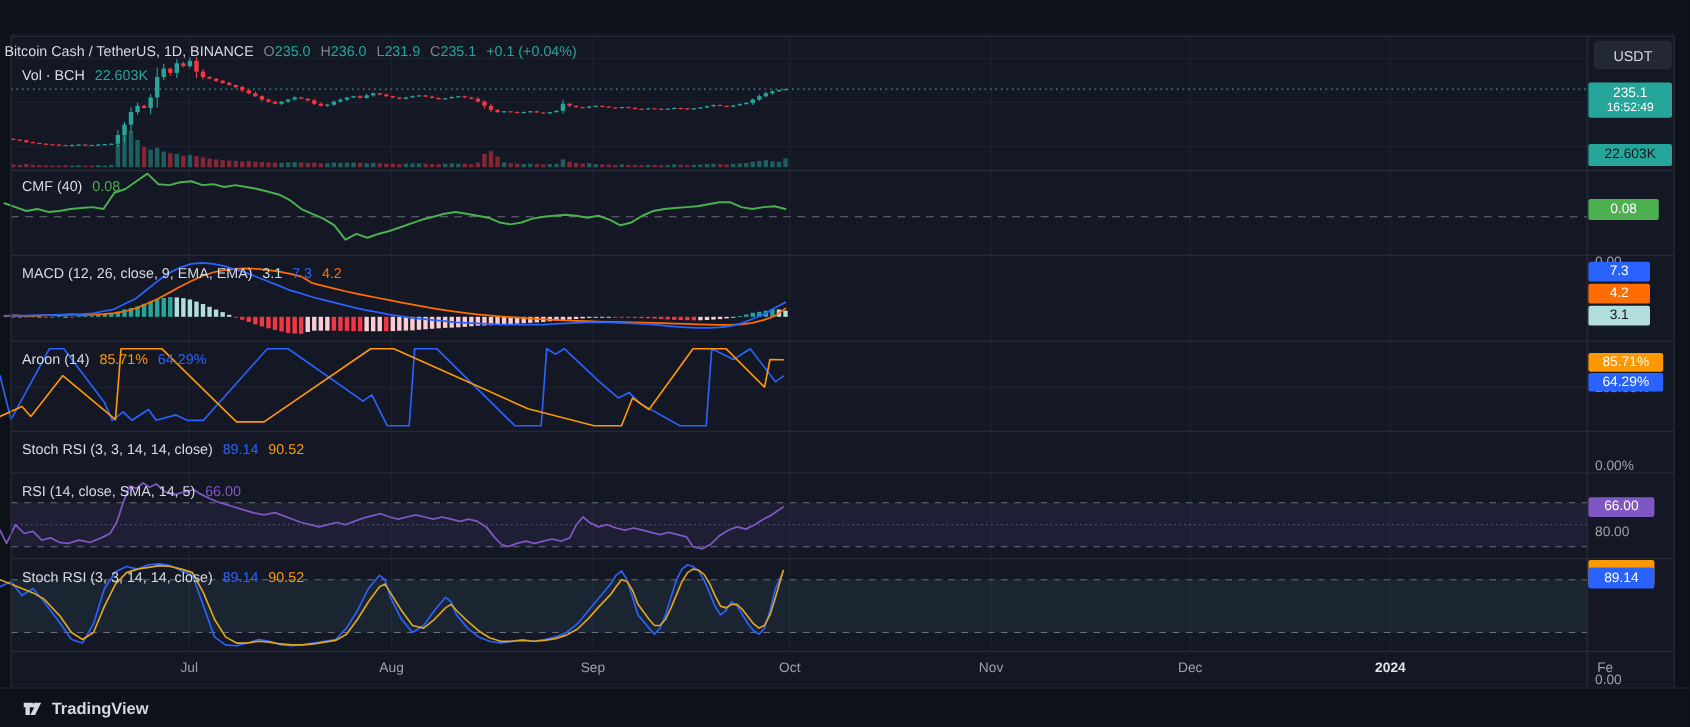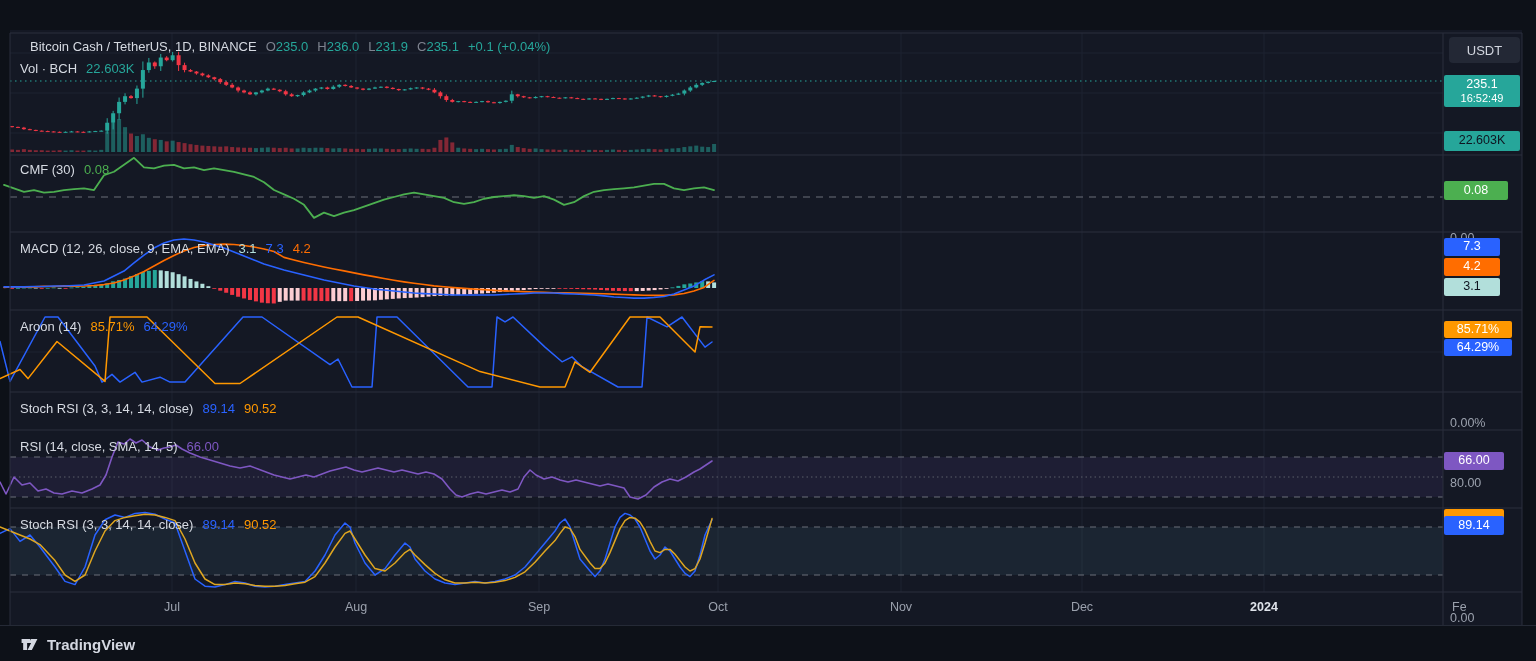--- a/index.html
+++ b/index.html
@@ -563,35 +563,35 @@
         <line x1="10" y1="592" x2="1522" y2="592" stroke="#2a2f3d"></line>
         <line x1="10" y1="33" x2="10" y2="625" stroke="#2a2f3d"></line>
         <line x1="1443" y1="33" x2="1443" y2="625" stroke="#2a2f3d"></line>
         <line x1="1522" y1="33" x2="1522" y2="625" stroke="#2a2f3d"></line>
       </g>
     </svg>
 
 
   <div id="usdt-btn" class="ov">USDT</div>
 
-  <div class="ov lg" style="left:30px;top:39px;">
+  <div class="ov lg" style="left:4px;top:39px;">
     <span class="t">Bitcoin Cash / TetherUS, 1D, BINANCE</span>
     <span><span class="k">O</span><span style="color:#26a69a">235.0</span></span>
     <span><span class="k">H</span><span style="color:#26a69a">236.0</span></span>
     <span><span class="k">L</span><span style="color:#26a69a">231.9</span></span>
     <span><span class="k">C</span><span style="color:#26a69a">235.1</span></span>
     <span style="color:#26a69a">+0.1 (+0.04%)</span>
   </div>
   <div class="ov lg" style="left:20px;top:61px;">
     <span class="t">Vol · BCH</span>
     <span style="color:#26a69a">22.603K</span>
   </div>
 
   <div class="ov lg" style="left:20px;top:162px;">
-    <span class="t">CMF (30)</span>
+    <span class="t">CMF (40)</span>
     <span style="color:#4caf50">0.08</span>
   </div>
   <div class="ov lg" style="left:20px;top:241px;">
     <span class="t">MACD (12, 26, close, 9, EMA, EMA)</span>
     <span style="color:#b2dfdb">3.1</span>
     <span style="color:#2962ff">7.3</span>
     <span style="color:#ff6d00">4.2</span>
   </div>
   <div class="ov lg" style="left:20px;top:319px;">
     <span class="t">Aroon (14)</span>

